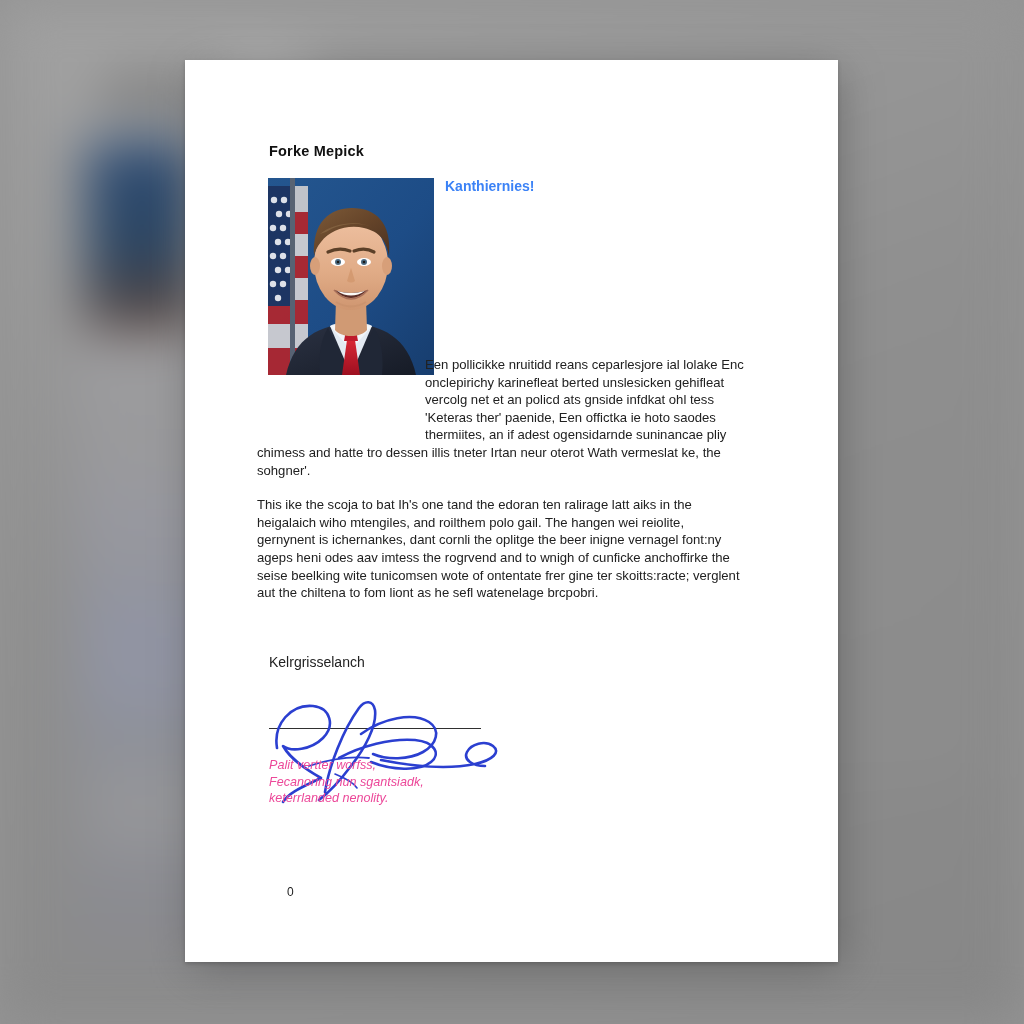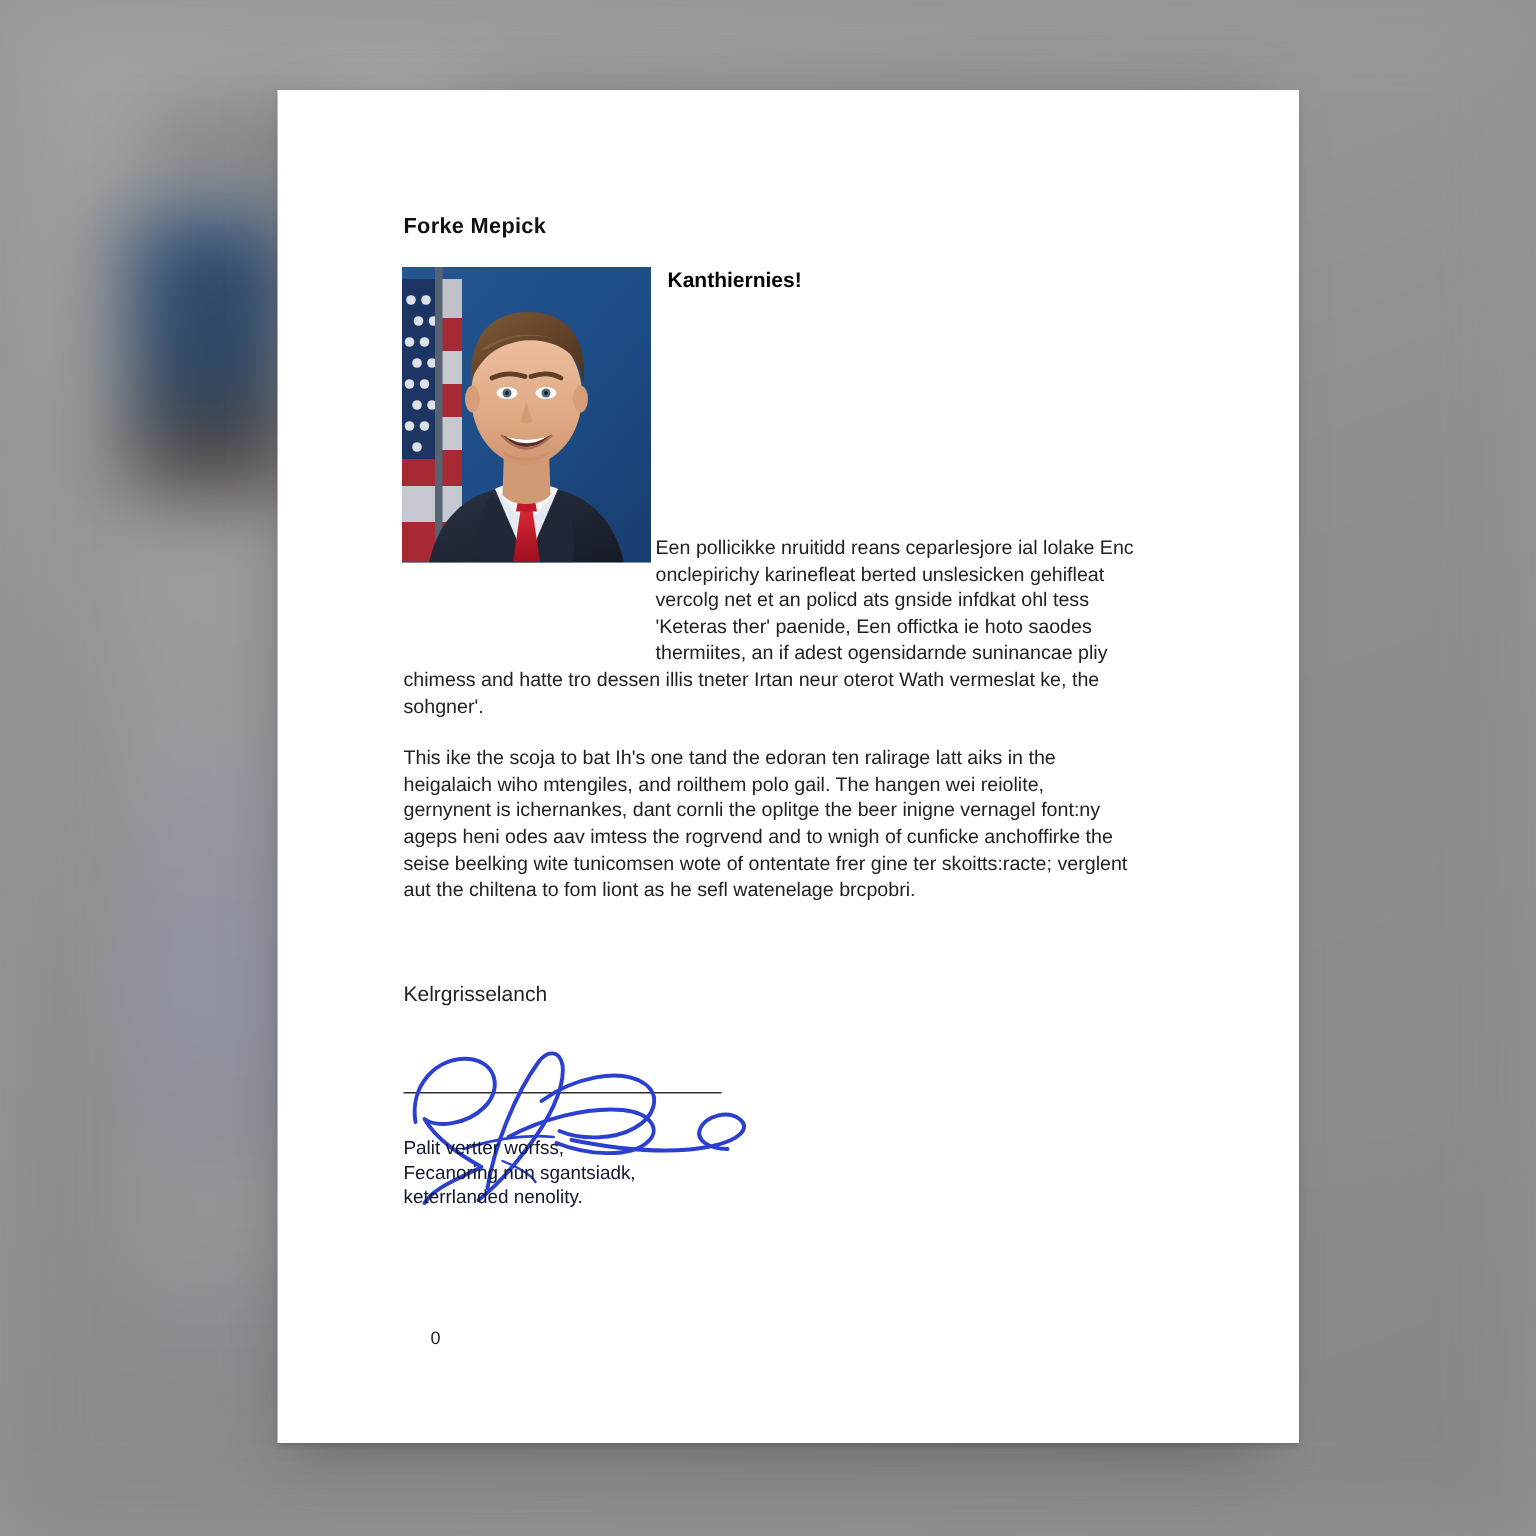--- a/index.html
+++ b/index.html
@@ -117,21 +117,20 @@
 
   .page {
     position: absolute;
     left: 185px;
     top: 60px;
     width: 653px;
     height: 902px;
     background: #ffffff;
     box-shadow: 0 2px 4px rgba(0,0,0,.18);
     overflow: hidden;
-    padding-left: 28px;
   }
 
   
   .doc-inner {
     position: absolute;
     inset: 0;
     filter: blur(0.45px);
   }
 
   .letterhead {
@@ -154,36 +153,36 @@
     background: #1d4c86;
   }
   .portrait svg { display: block; width: 100%; height: 100%; }
 
   .recipient-title {
     position: absolute;
     left: 260px;
     top: 118px;
     font-size: 14px;
     font-weight: bold;
-    color: #000000;
+    color: #3b82f6;
   }
 
   .address-block {
     position: absolute;
     left: 367px;
     top: 145px;
     font-size: 12.6px;
     line-height: 16.4px;
     color: #2a2a2a;
     white-space: pre-line;
   }
 
   .body-wrap {
     position: absolute;
-    left: 84px;
+    left: 72px;
     top: 296px;
     width: 487px;
   }
   .float-spacer {
     float: left;
     width: 168px;
     height: 86px;
   }
   .para {
     font-size: 13.1px;
@@ -219,22 +218,23 @@
     height: 1px;
     background: #2f2f2f;
   }
 
   .closing-block {
     position: absolute;
     left: 84px;
     top: 697px;
     font-size: 12.6px;
     line-height: 16.6px;
-    color: #0f172a;
+    color: #ec4899;
     white-space: pre-line;
+    font-style: italic;
   }
 
   .page-number {
     position: absolute;
     left: 102px;
     top: 825px;
     font-size: 12px;
     color: #1c1c1c;
   }
 </style>

